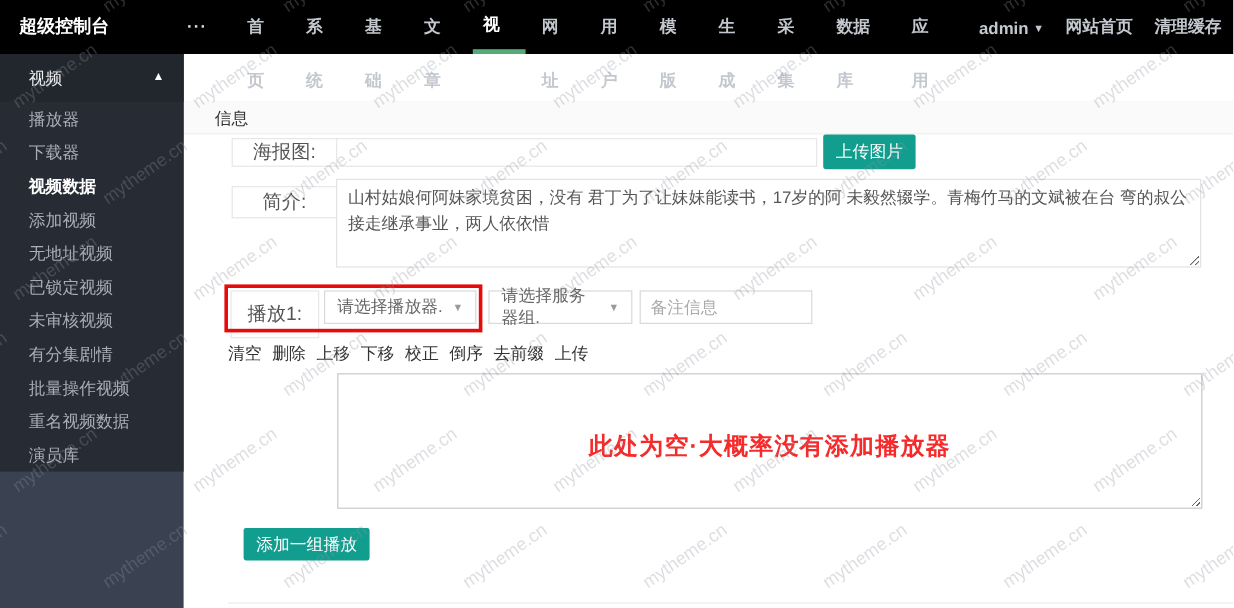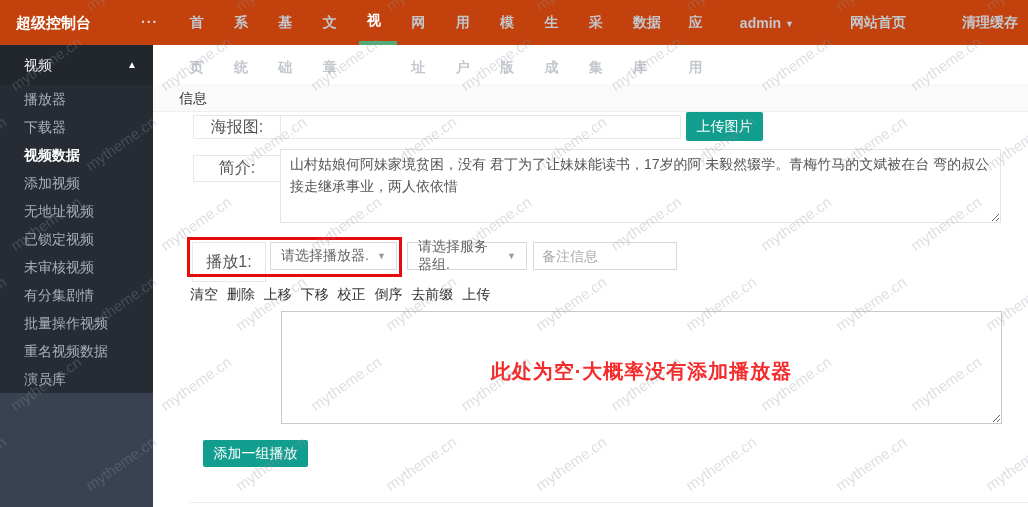--- a/index.html
+++ b/index.html
@@ -1,28 +1,28 @@
 <!DOCTYPE html>
 <html><head>
 <meta charset="utf-8">
 <style>
   * { margin:0; padding:0; box-sizing:border-box; }
   html,body { width:1028px; height:507px; overflow:hidden; }
   body { font-family:"Liberation Sans","DejaVu Sans",sans-serif; background:#fff; }
   #page { position:relative; width:1028px; height:507px; overflow:hidden; background:#fff; }
 
   
-  .topbar { position:absolute; left:0; top:0; width:1028px; height:45px; background:#c2410c; display:flex; align-items:stretch; z-index:5; }
+  .topbar { position:absolute; left:0; top:0; width:1028px; height:45px; background:#000000; display:flex; align-items:stretch; z-index:5; }
   .brand { width:150px; color:#fff; font-size:15px; font-weight:bold; line-height:45px; padding-left:16px; }
   .more-dots { color:#d7dae0; font-size:14px; font-weight:bold; line-height:45px; width:34px; text-align:center; letter-spacing:1px; cursor:pointer; }
   .topnav { display:flex; margin-left:14px; }
   .topnav .nav-item { color:#c3c7ce; font-size:14px; font-weight:bold; padding:0 8px; margin:0 3px; height:45px; line-height:45px; cursor:pointer; }
   .topnav .nav-item.active { color:#fff; border-bottom:4px solid #55ab78; line-height:41px; }
   .topbar-spacer { flex:1; }
-  .topbar-right { display:flex; align-items:center; padding-right:10px;gap:38px; }
+  .topbar-right { display:flex; align-items:center; padding-right:10px; }
   .topbar-right .tr-item { color:#c3c7ce; font-size:14px; font-weight:bold; margin-left:18px; cursor:pointer; white-space:nowrap; }
   .caret-down-sm { font-size:9px; color:#c3c7ce; margin-left:4px; vertical-align:1px; }
 
   
   .sidebar { position:absolute; left:0; top:45px; width:153px; height:462px; background:#3a4150; z-index:4; }
   .side-menu { background:#272c34; width:153px; }
   .side-header { position:relative; height:40px; line-height:40px; color:#f0f1f3; font-size:14px; padding-left:24px; cursor:pointer; background:#22262d; }
   .side-header .caret-up { position:absolute; right:16px; top:0; font-size:10px; color:#fff; }
   .side-item { height:28px; line-height:28px; font-size:14px; color:#a9aeb6; padding-left:24px; cursor:pointer; white-space:nowrap; }
   .side-item.active { color:#ffffff; font-weight:bold; }

